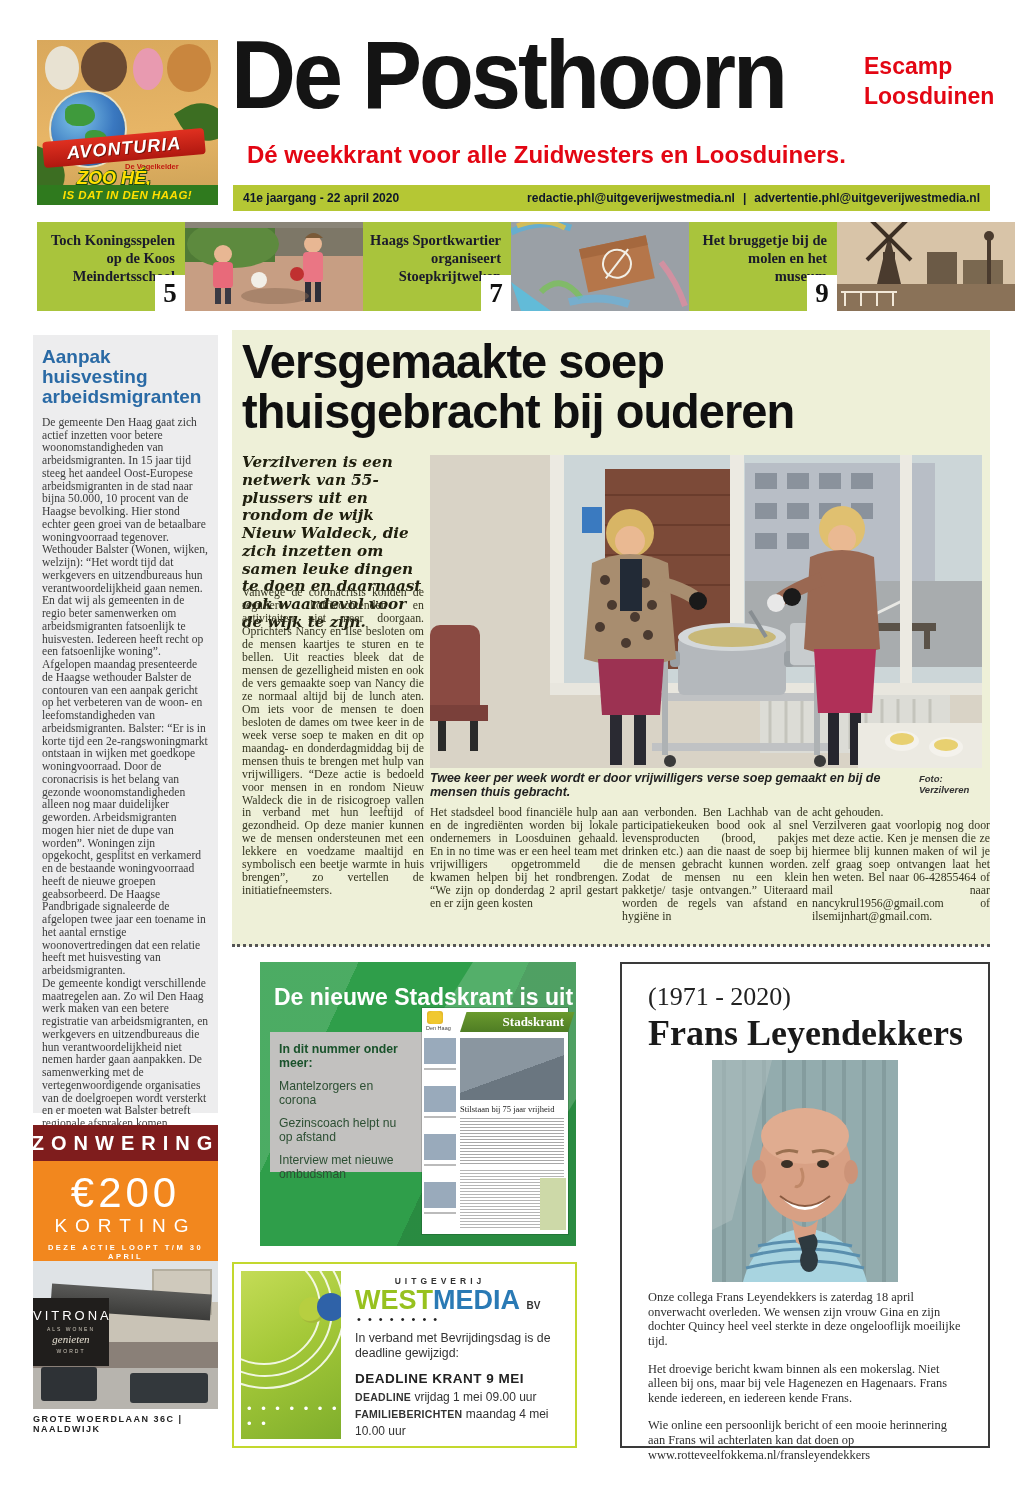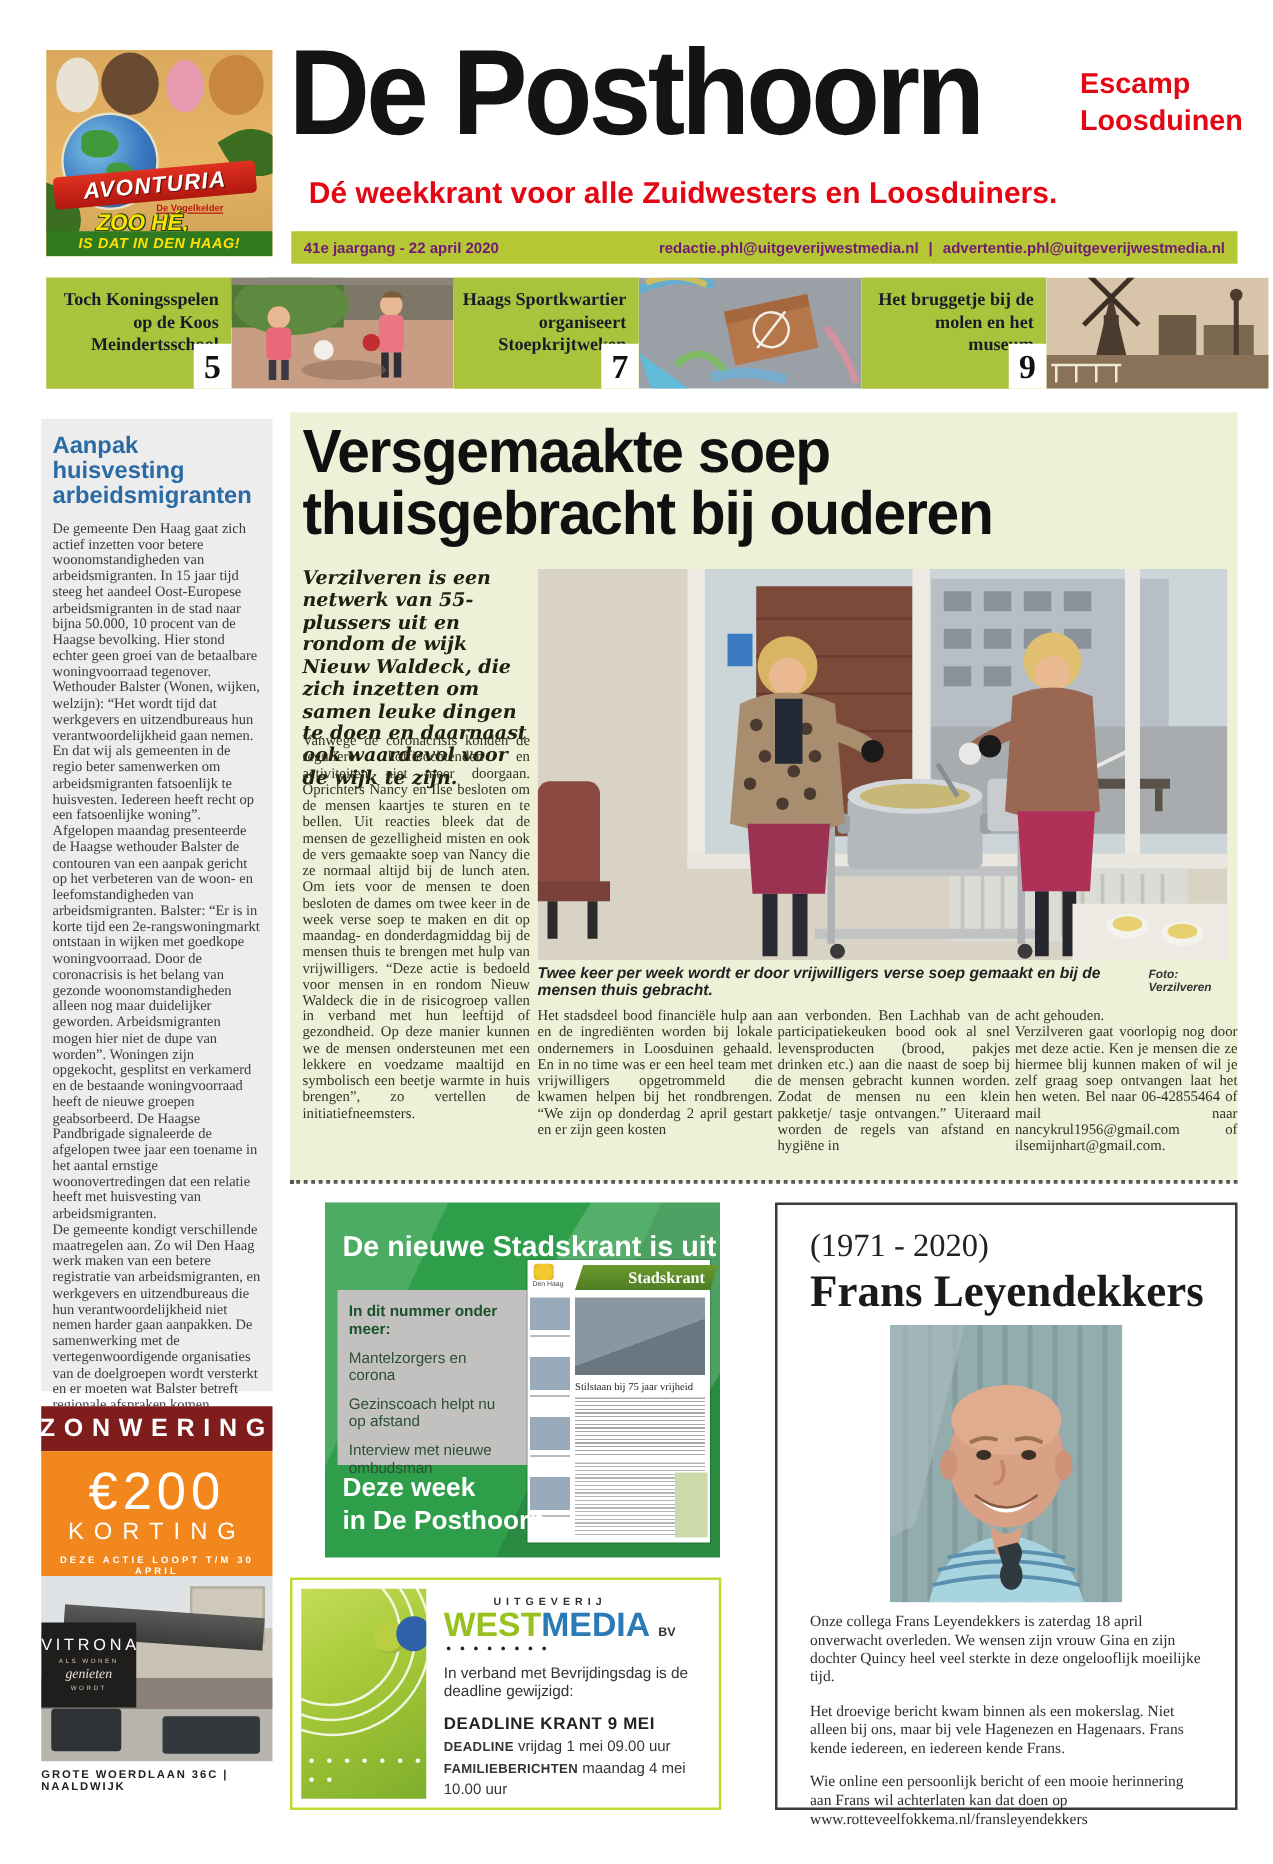--- a/index.html
+++ b/index.html
@@ -10,33 +10,33 @@
   
   .avonturia{left:37px;top:40px;width:181px;height:165px;background:linear-gradient(175deg,#d9a85c 0%,#e7b566 55%,#caa055 100%);overflow:hidden;}
   .av-animals{position:absolute;left:0;top:0;width:100%;height:58px;}
   .av-blob{position:absolute;border-radius:50%;}
   .av-globe{position:absolute;left:14px;top:52px;width:74px;height:74px;border-radius:50%;
      background:radial-gradient(circle at 35% 35%,#7ec3e8 0%,#3a78c0 55%,#245a9a 100%);box-shadow:0 0 0 2px #e8e2c8;}
   .av-land{position:absolute;background:#3f9a3c;border-radius:40% 60% 55% 45%;}
   .av-ribbon{position:absolute;left:6px;top:95px;width:162px;height:26px;background:linear-gradient(#e03020,#b01810);
      transform:rotate(-5deg);display:flex;align-items:center;justify-content:center;border-radius:4px;}
   .av-ribbon span{color:#fff;font-weight:bold;font-style:italic;font-size:18px;letter-spacing:1px;text-shadow:1px 1px 0 #701008;}
-  .av-sub{position:absolute;left:88px;top:122px;color:#c01810;font-size:7.5px;font-weight:bold;text-decoration:underline;}
+  .av-sub{position:absolute;left:88px;top:122px;color:#c01810;font-size:7.5px;font-weight:bold;}
   .av-zoo{position:absolute;left:40px;top:128px;color:#ffe000;font-weight:bold;font-style:italic;font-size:18px;
      text-shadow:1px 1px 0 #1d4d12,-1px 1px 0 #1d4d12,1px -1px 0 #1d4d12;}
   .av-banner{position:absolute;left:0;bottom:0;width:100%;height:20px;background:#2f7a1e;display:flex;align-items:center;justify-content:center;}
   .av-banner span{color:#ffe000;font-weight:bold;font-style:italic;font-size:11.5px;letter-spacing:.5px;}
   .av-leaf{position:absolute;background:#3c6e22;border-radius:0 70% 0 70%;}
 
   .masthead{left:231px;top:26px;width:630px;font-weight:bold;font-size:90px;letter-spacing:-3px;color:#141414;
      line-height:1;transform:scaleY(1.08);transform-origin:left top;white-space:nowrap;}
   .edition{left:864px;top:52px;width:140px;color:#e30613;font-size:23px;font-weight:bold;line-height:1.3;}
   .tagline{left:247px;top:141px;color:#e30613;font-size:24px;font-weight:bold;}
   .green-bar{left:233px;top:185px;width:757px;height:26px;background:#b5c734;display:flex;align-items:center;
-     justify-content:space-between;box-sizing:border-box;padding:0 10px;font-size:12px;font-weight:bold;color:#701a75;}
+     justify-content:space-between;box-sizing:border-box;padding:0 10px;font-size:12px;font-weight:bold;color:#0f172a;}
   .green-bar .sep{margin:0 8px;}
 
   
   .teasers{left:37px;top:222px;width:978px;height:89px;display:flex;}
   .teaser{width:326px;height:89px;display:flex;}
   .teaser-green{position:relative;width:148px;height:89px;background:#a9c43c;box-sizing:border-box;padding:9px 10px 0 6px;}
   .teaser-title{font-family:"Liberation Serif",serif;font-weight:bold;font-size:14.5px;line-height:1.25;color:#1a1a2b;text-align:right;}
   .pagenum{position:absolute;right:0;bottom:0;width:30px;height:36px;background:#fff;display:flex;align-items:center;justify-content:center;
      font-family:"Liberation Serif",serif;font-weight:bold;font-size:27px;color:#111;}
   .teaser-photo{width:178px;height:89px;overflow:hidden;}
@@ -433,24 +433,20 @@
         <div class="mini-city">Den Haag</div>
         <div class="mini-brand">Stadskrant</div>
       </div>
       <div class="mini-rail"></div>
       <div class="mini-photo"></div>
       <div class="mini-headline">Stilstaan bij 75 jaar vrijheid</div>
       <div class="mini-text"></div>
       <div class="mini-low"></div>
       <div class="mini-greenbox"></div>
     </div>
-    <div class="stads-foot">
-      <div>Deze week</div>
-      <div>in De Posthoorn</div>
-    </div>
   </div>
 
   <div class="abs obit">
     <div class="obit-years">(1971 - 2020)</div>
     <div class="obit-name">Frans Leyendekkers</div>
     <div class="obit-photo">
       <svg width="186" height="222" viewBox="0 0 186 222">
         <rect width="186" height="222" fill="#93acae"></rect>
         <g stroke="#849c9e" stroke-width="4">
             <line x1="12" y1="0" x2="12" y2="222"></line>

